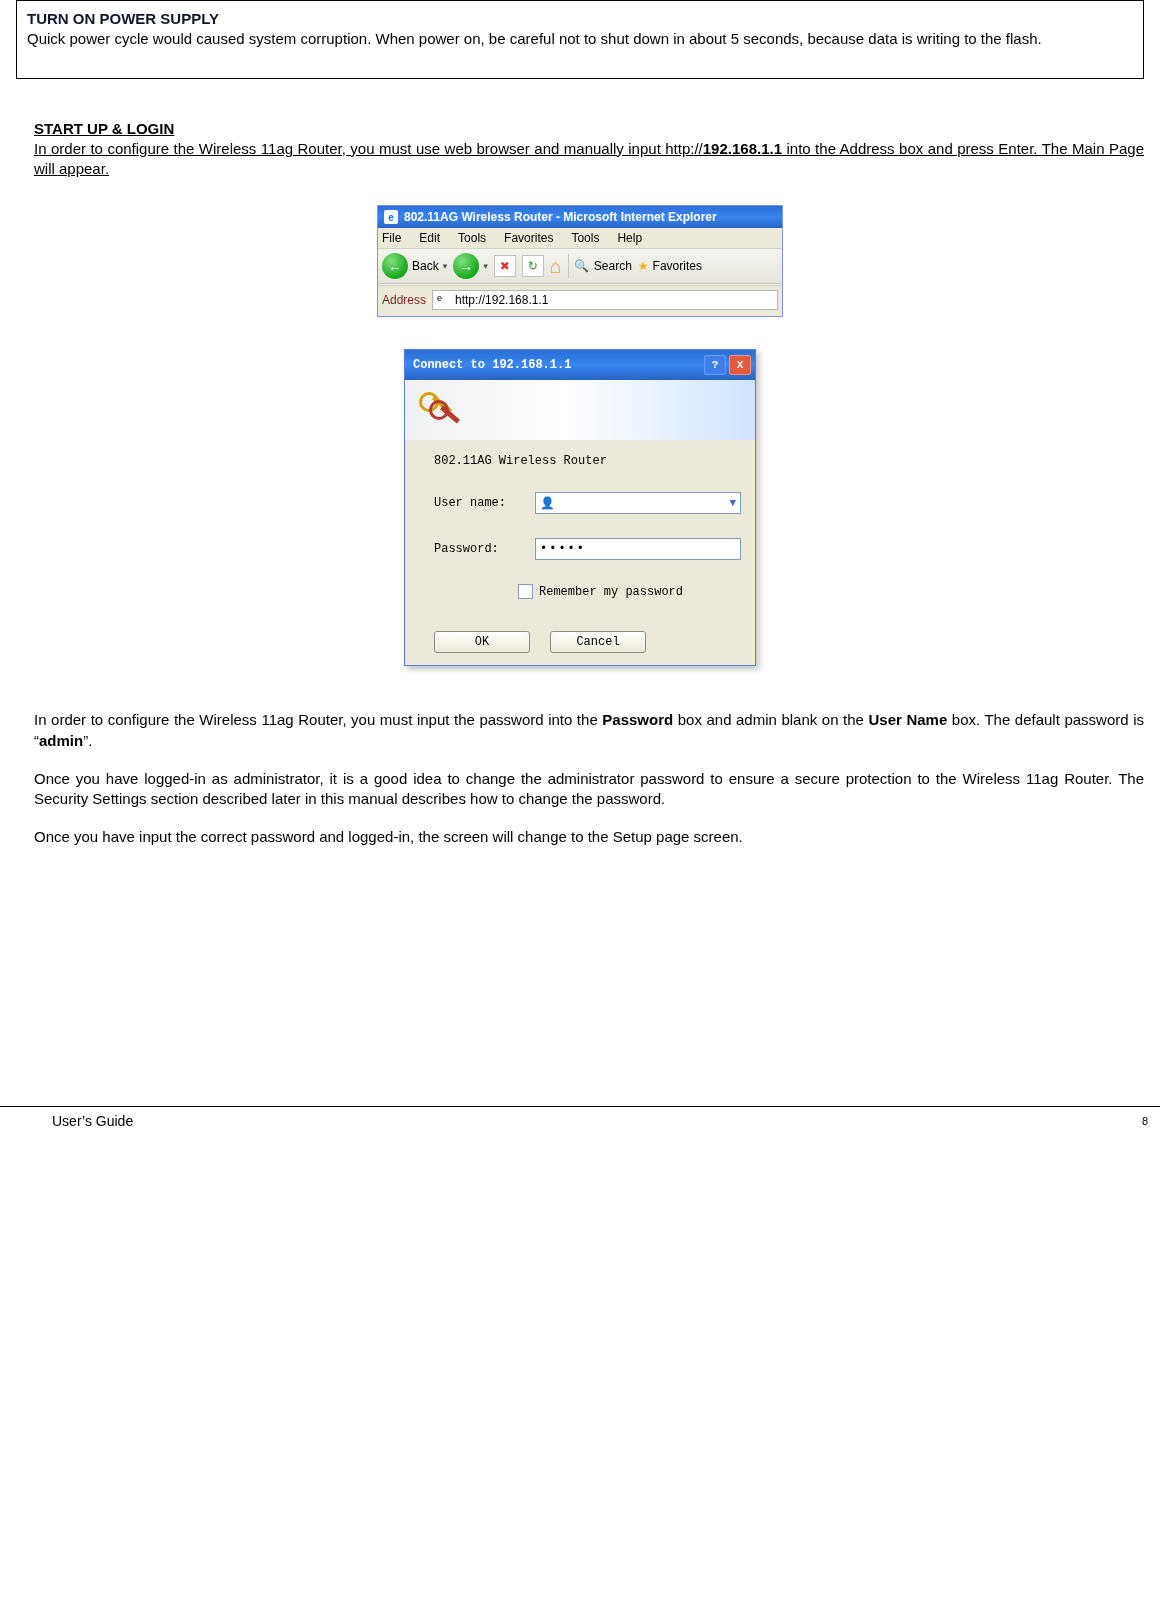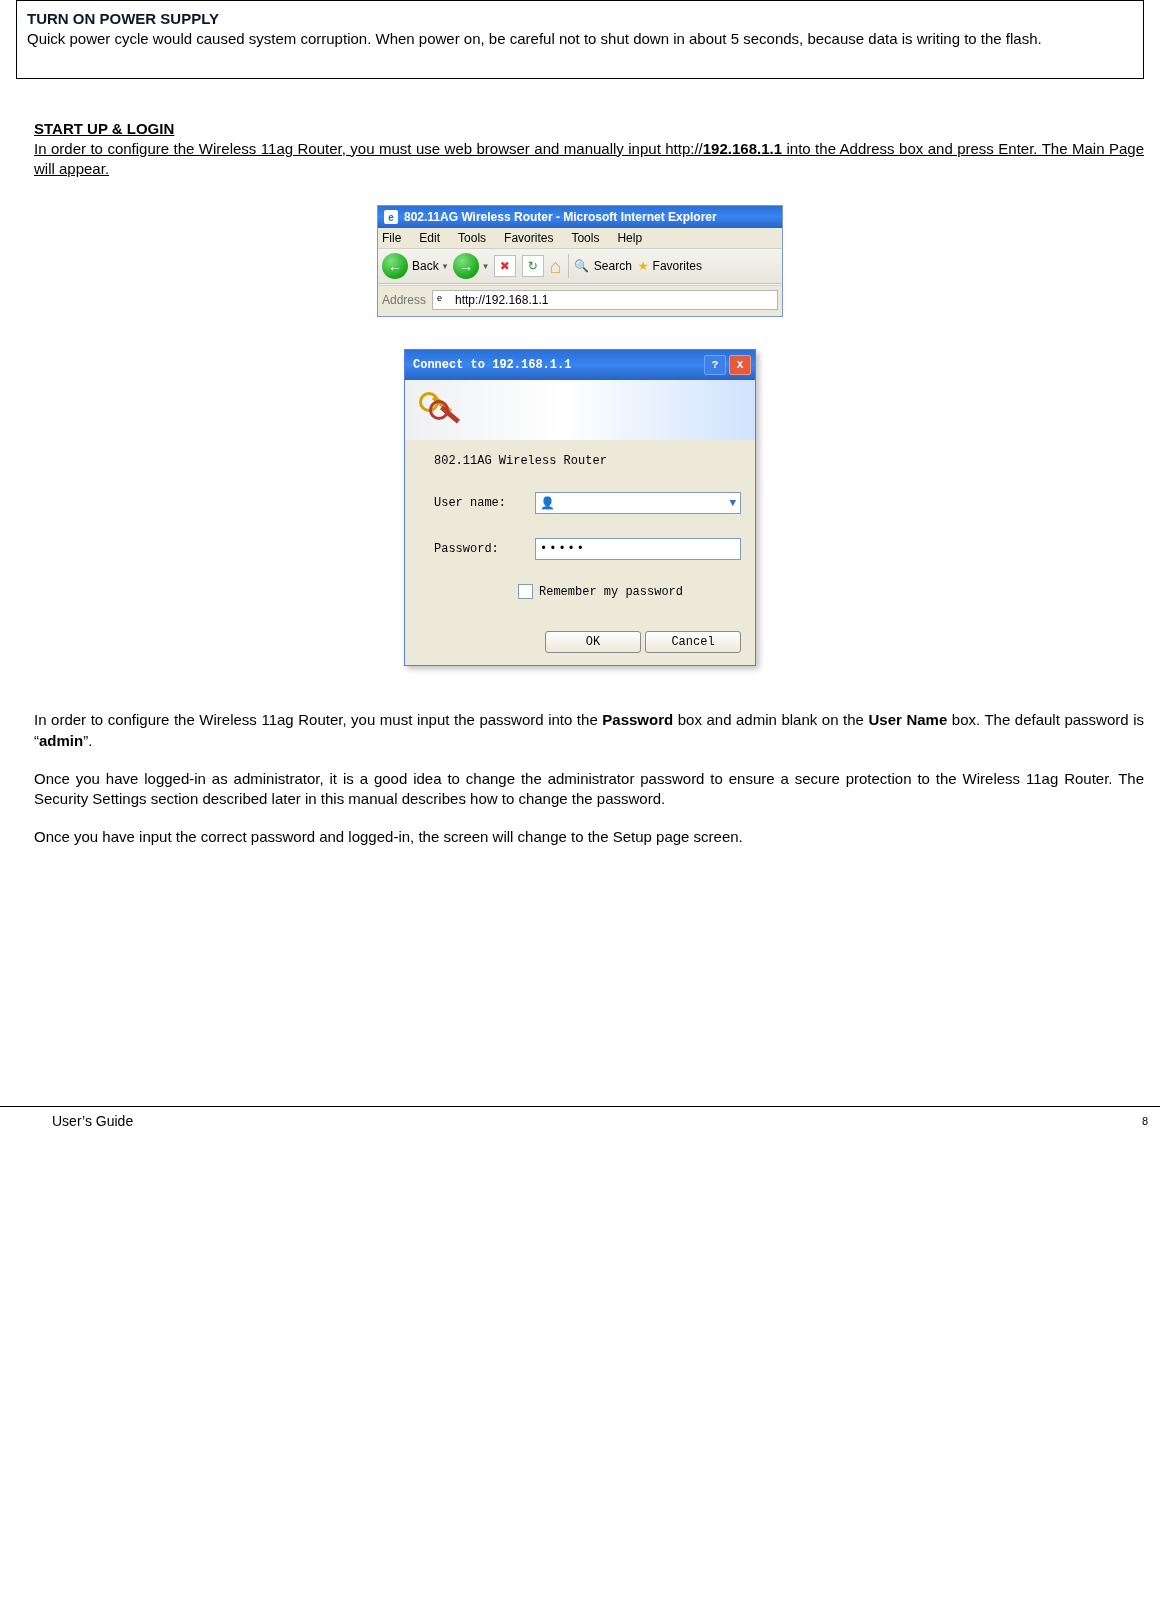--- a/index.html
+++ b/index.html
@@ -109,21 +109,21 @@
     display: inline-flex; align-items:center; justify-content:center;
     font-size: 12px;
   }
   .ie-addrbar {
     background: #ece9d8;
     padding: 4px 4px 6px 4px;
     display: flex;
     align-items: center;
     gap: 6px;
   }
-  .addr-label { color: #737373; }
+  .addr-label { color: #7f1d1d; }
   .addr-box {
     flex: 1;
     background: #fff;
     border: 1px solid #b5b5b5;
     padding: 2px 4px;
     display: flex;
     align-items: center;
     gap: 4px;
   }
   .addr-box .ie-favicon { width:14px; height:14px; font-size:9px; }
@@ -196,22 +196,21 @@
     margin-top: 10px;
     margin-bottom: 22px;
   }
   .chk {
     width: 13px; height: 13px;
     border: 1px solid #7f9db9;
     background: #fff;
   }
   .btn-row {
     display: flex;
-    justify-content: flex-end;
-    gap: 4px;
+    gap: 20px;
     padding-top: 10px;
   }
   .xp-btn {
     min-width: 74px;
     text-align: center;
     padding: 3px 10px;
     background: linear-gradient(to bottom, #fff 0%, #ece9d8 100%);
     border: 1px solid #8a8a8a;
     border-radius: 3px;
     font-size: 12px;

